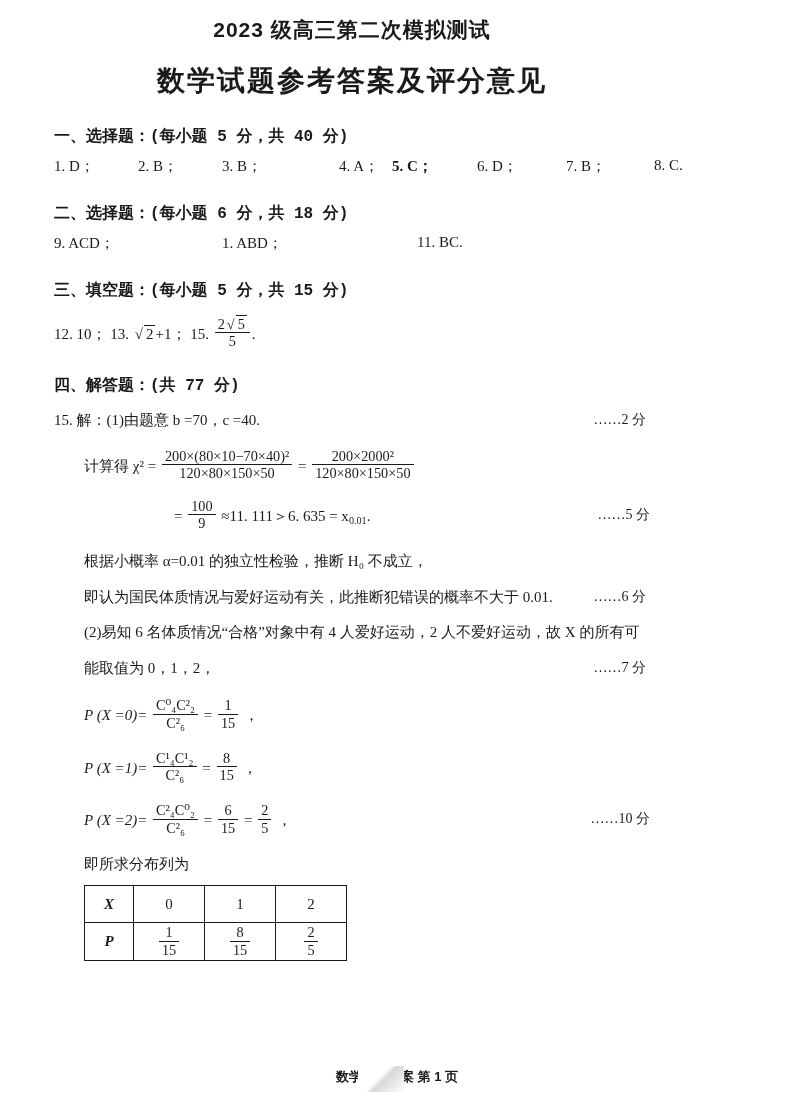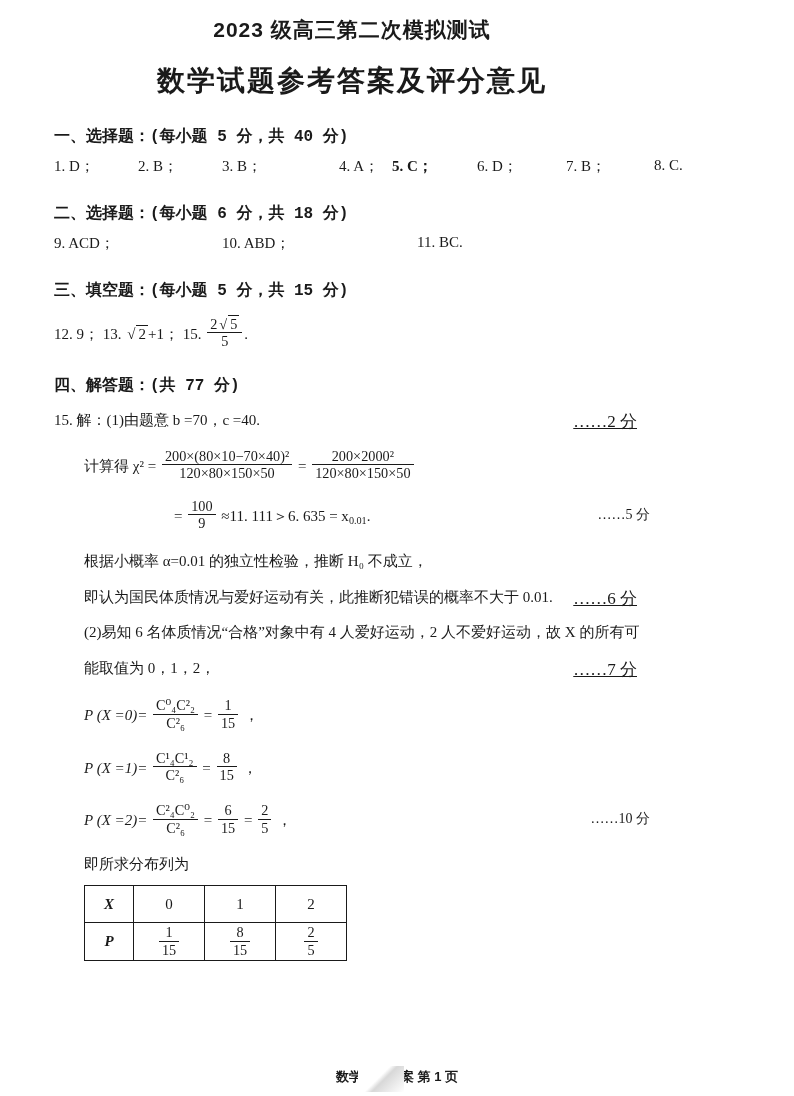--- a/index.html
+++ b/index.html
@@ -64,25 +64,24 @@
     font-size: 15px;
     margin-top: 13px;
     position: relative;
     line-height: 1.5;
   }
   .indent {
     padding-left: 30px;
   }
   .score {
     position: absolute;
-    right: 13px;
+    right: 4px;
     top: 0;
-    font-size: 17px;
+    font-size: 14px;
     white-space: nowrap;
-    text-decoration: underline;
   }
   .score-abs {
     position: absolute;
     right: 0;
     font-size: 14px;
     white-space: nowrap;
   }
   i, .it {
     font-style: italic;
   }
@@ -180,28 +179,28 @@
     <span class="cell" style="left:338px;font-weight:bold;">5. C；</span>
     <span class="cell" style="left:423px;">6. D；</span>
     <span class="cell" style="left:512px;">7. B；</span>
     <span class="cell" style="left:600px;">8. C.</span>
   </div>
 
   <div class="section-head">二、选择题：(每小题 6 分，共 18 分)</div>
 
   <div class="ans-row">
     <span class="cell" style="left:0px;">9. ACD；</span>
-    <span class="cell" style="left:168px;">10. ABD；</span>
+    <span class="cell" style="left:168px;">1. ABD；</span>
     <span class="cell" style="left:363px;">11. BC.</span>
   </div>
 
   <div class="section-head">三、填空题：(每小题 5 分，共 15 分)</div>
 
   <div class="fill-row">
-    <span class="cell" style="left:0px; top:6px;">12. 9；</span>
+    <span class="cell" style="left:0px; top:6px;">12. 10；</span>
     <span class="cell" style="left:168px; top:6px;">
       <span>13.</span>
       <span class="sqrt">√<span class="radicand">2</span></span><span>+1；</span>
     </span>
     <span class="cell" style="left:363px; top:0px;">
       <span>15.</span>
       <span class="frac">
         <span class="num">2<span class="sqrt">√<span class="radicand">5</span></span></span>
         <span class="den">5</span>
       </span><span>.</span>

